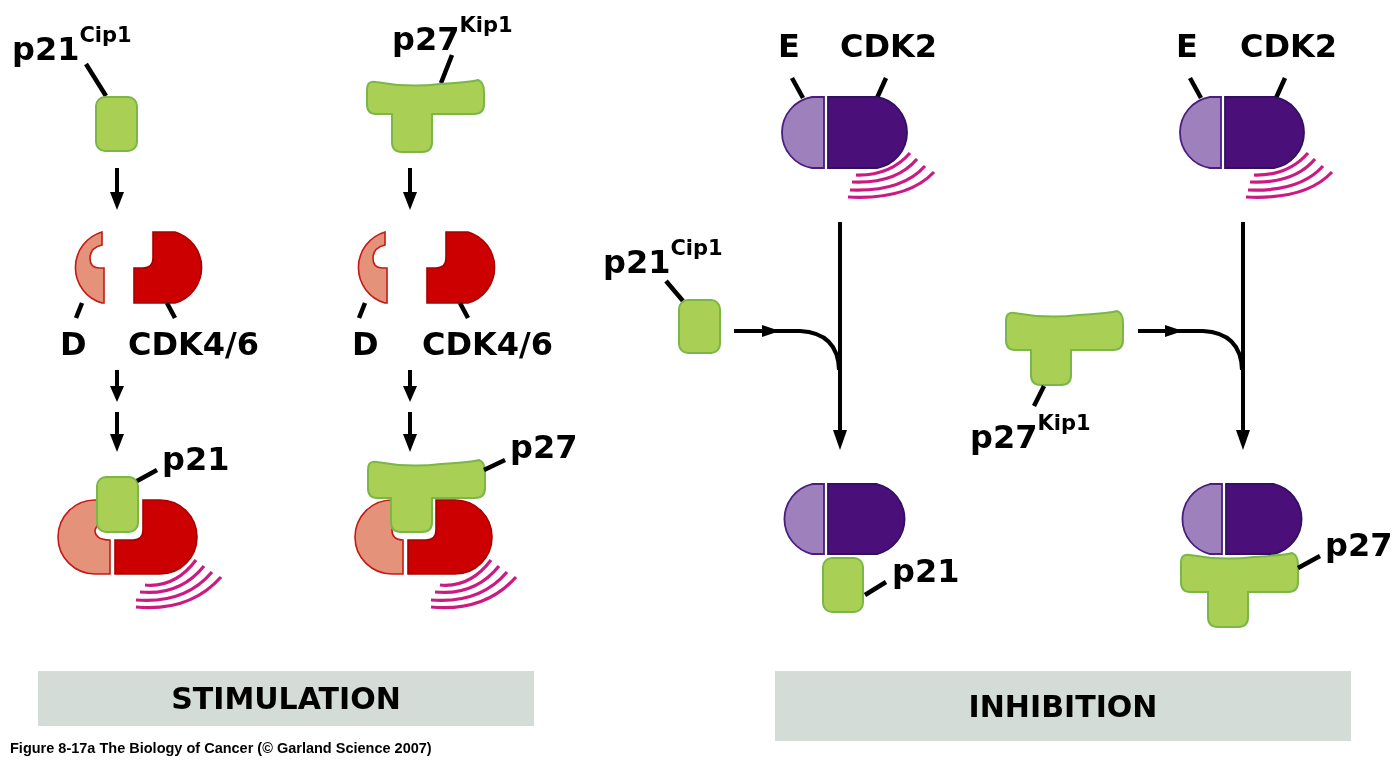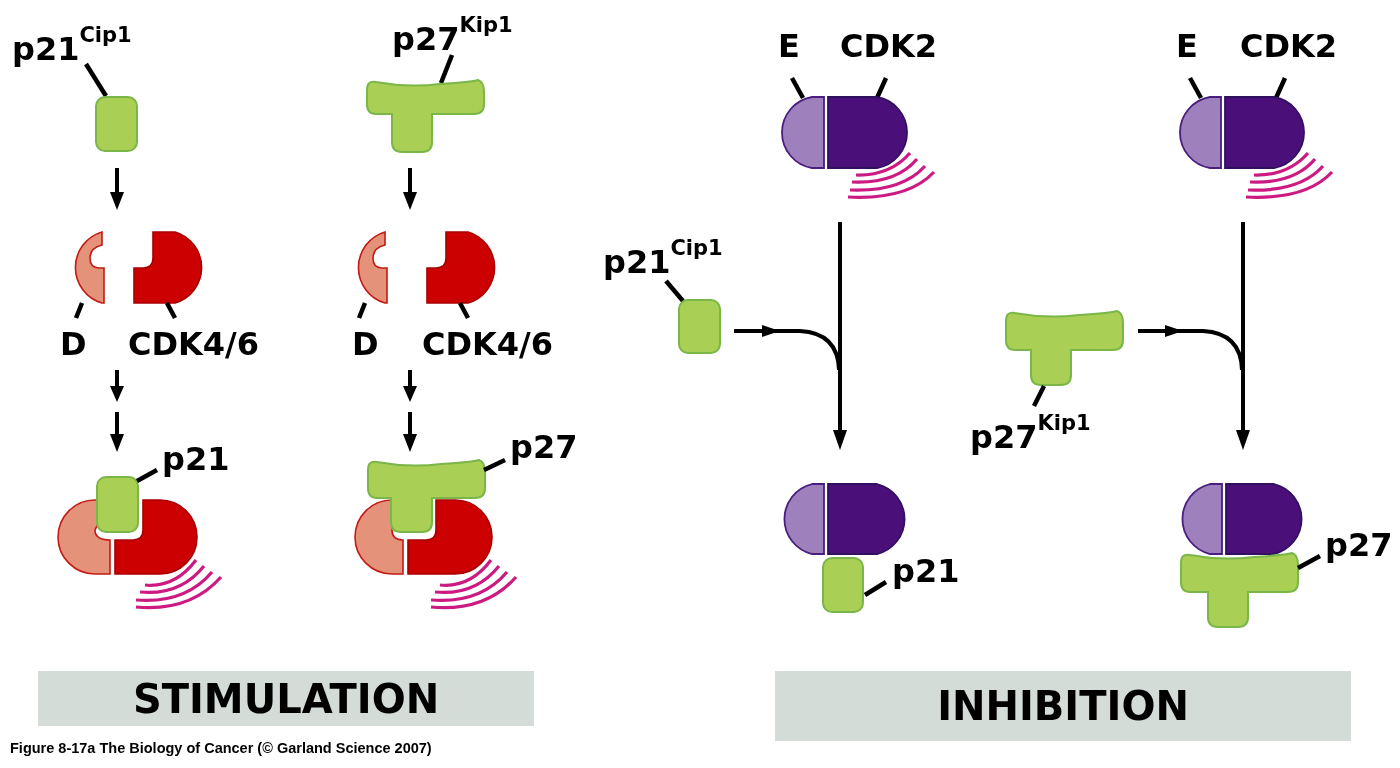--- a/index.html
+++ b/index.html
@@ -12,21 +12,21 @@
   .pointer { stroke: #000; stroke-width: 4.5; stroke-linecap: butt; }
   .arrow { stroke: #000; stroke-width: 4; fill: none; }
   .green { fill: #a9cf55; stroke: #7ab648; stroke-width: 2; }
   .dlight { fill: #e5927a; stroke: #c41a14; stroke-width: 1.6; }
   .cdk46 { fill: #cc0000; stroke: #a80000; stroke-width: 1.6; }
   .elight { fill: #9e80bd; stroke: #4a1d80; stroke-width: 1.8; }
   .cdk2 { fill: #4b0f7a; stroke: #321060; stroke-width: 1.8; }
   .wave { fill: none; stroke: #cc1a82; stroke-width: 3.2; }
   .banner { position: absolute; background: #d3dcd7; display: flex; align-items: center;
             justify-content: center; font-family: "DejaVu Sans", sans-serif; font-weight: bold;
-            font-size: 40px; color: #000; letter-spacing: 0px; }
+            font-size: 30px; color: #000; letter-spacing: 0px; }
   #caption { position: absolute; left: 10px; top: 740px; font-family: Liberation Sans, sans-serif;
              font-weight: bold; font-size: 14.5px; color: #000; }
 </style>
 </head>
 <body>
 
 <svg id="diagram" width="1400" height="768" viewBox="0 0 1400 768">
   <defs>
     <marker id="ah" markerWidth="8" markerHeight="8" refX="4" refY="4" orient="auto" markerUnits="userSpaceOnUse">
       <path d="M0,0 L8,4 L0,8 Z" fill="#000"></path>

